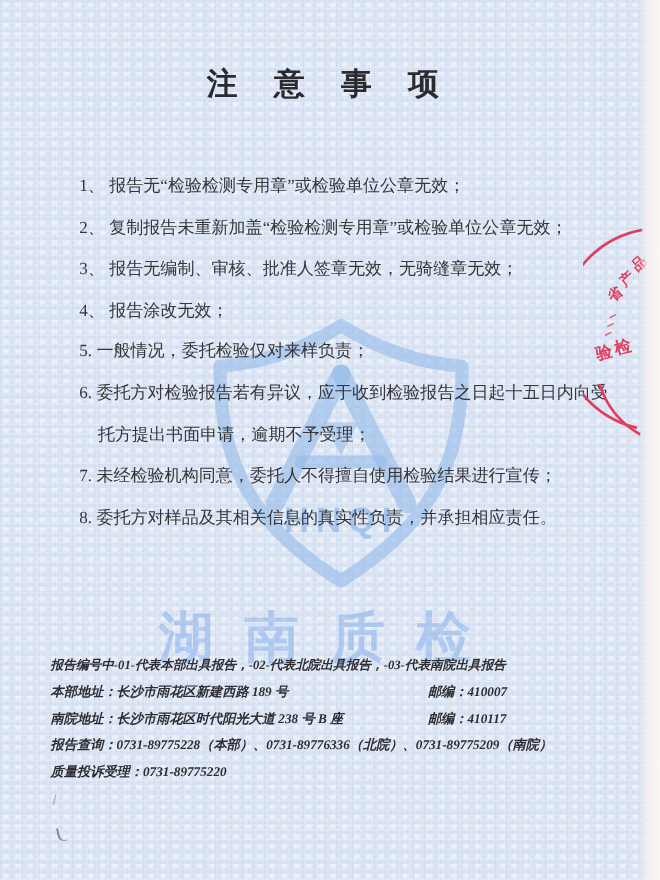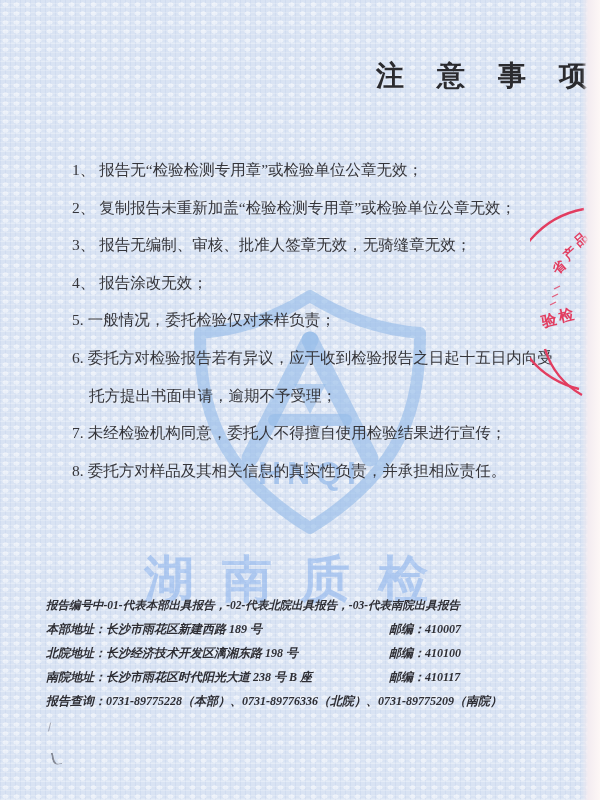--- a/index.html
+++ b/index.html
@@ -8,21 +8,21 @@
     font-family:"Liberation Serif","DejaVu Serif",serif;
     background-color:#d9e3f3;
     background-image:
       radial-gradient(ellipse 7px 5px at 50% 50%, rgba(255,255,255,0.50) 0 2.6px, rgba(255,255,255,0.0) 3.4px),
       repeating-linear-gradient(0deg, rgba(255,255,255,0.20) 0 1px, transparent 1px 4.5px),
       repeating-linear-gradient(90deg, rgba(186,202,232,0.28) 0 1px, transparent 1px 5px),
       repeating-linear-gradient(0deg, rgba(255,255,255,0.14) 0 2px, transparent 2px 18px);
     background-size:11px 9px, auto, auto, auto;
   }
   .title{
-    position:absolute;top:57px;left:0;right:0;text-align:right;
+    position:absolute;top:57px;left:0;right:0;text-align:center;
     font-size:28px;font-weight:700;letter-spacing:13px;color:#2b2b2f;
   }
   .notes{
     position:absolute;top:151px;left:51px;right:38px;
     font-size:15.5px;line-height:37.6px;color:#35353a;z-index:3;
   }
   .note{padding-left:17px;text-indent:-17px;margin-left:21px;}
   .note .num{margin-right:4px;}
   
   .shield-wm{position:absolute;left:168px;top:288px;z-index:1;}
@@ -99,40 +99,38 @@
   <div class="footer">
     <div class="f-note">报告编号中-01-代表本部出具报告，-02-代表北院出具报告，-03-代表南院出具报告</div>
     <div>
   <div class="f-row">
     <span>本部地址：</span><span>长沙市雨花区新建西路 189 号</span>
     <span class="f-zip">
       <span>邮编：</span><span>410007</span>
     </span>
   </div>
 
-  <div class="f-row">
-    <span>北院地址：</span><span>长沙经济技术开发区漓湘东路 198 号</span>
-    <span class="f-zip">
-      <span>邮编：</span><span>410100</span>
-    </span>
-  </div>
 
   <div class="f-row">
     <span>南院地址：</span><span>长沙市雨花区时代阳光大道 238 号 B 座</span>
     <span class="f-zip">
       <span>邮编：</span><span>410117</span>
     </span>
   </div>
 
   <div class="f-row">
     <span>报告查询：</span><span>0731-89775228（本部）、0731-89776336（北院）、0731-89775209（南院）</span>
     
   </div>
 
 
+  <div class="f-row">
+    <span>质量投诉受理：</span><span>0731-89775220</span>
+    
+  </div>
 </div>
   </div>
 
   <svg class="stamp" width="64" height="205" viewBox="0 0 64 205">
     <g fill="none" stroke="#e23d60" stroke-width="2.4">
       <path d="M54 12 A92 92 0 0 0 49 192"></path>
       <path d="M15 152 A80 80 0 0 0 52 198"></path>
       <path d="M24 92 l6 -3 M22 100 l6 -3 M20 108 l6 -3" stroke-width="1.3" opacity="0.8"></path>
     </g>
     <g fill="#e23d60" font-weight="bold">

